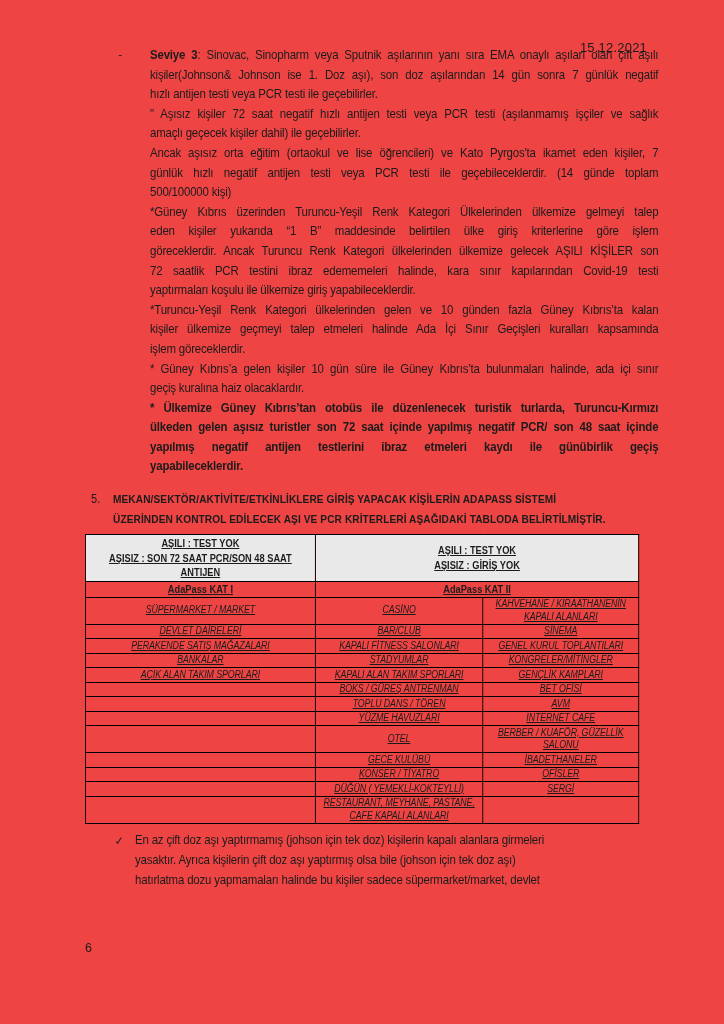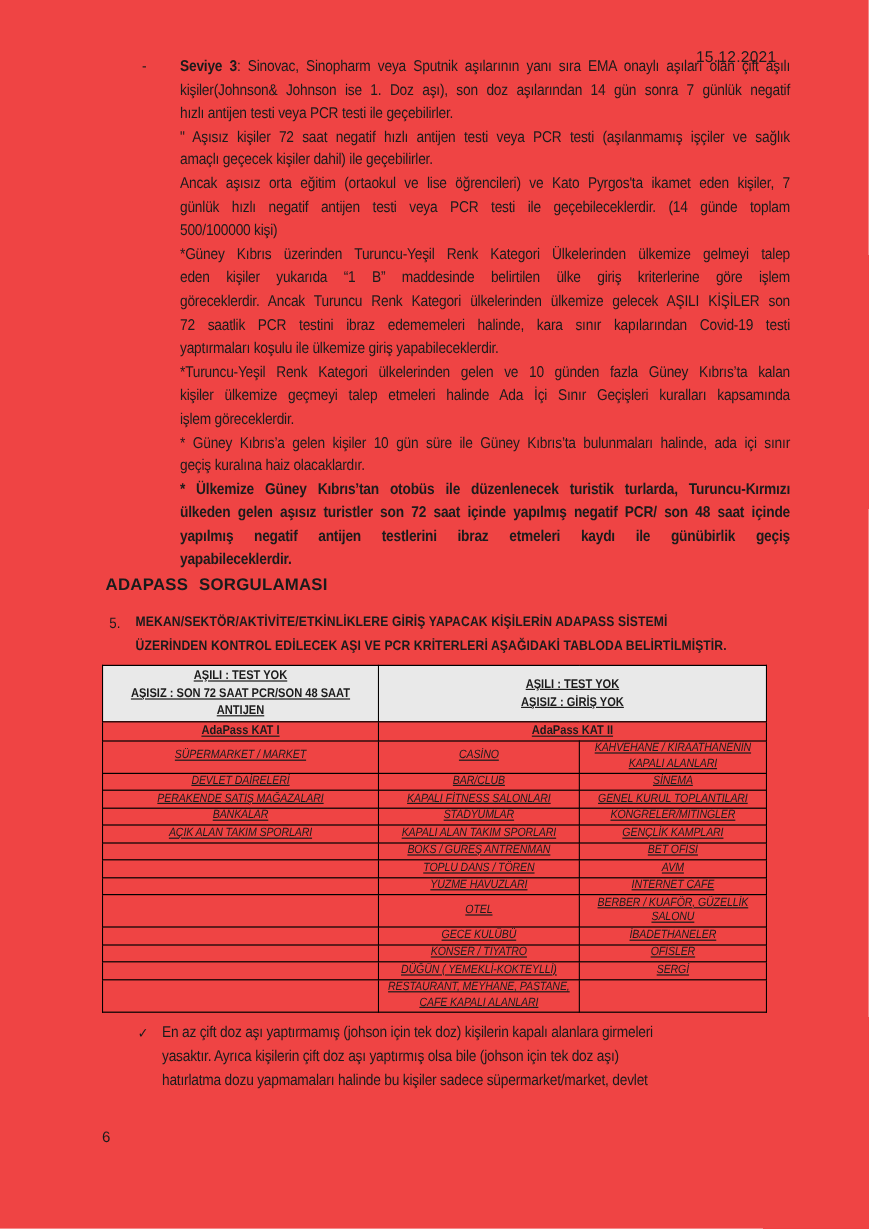--- a/index.html
+++ b/index.html
@@ -66,21 +66,20 @@
       <div class="sv-line last">işlem göreceklerdir.</div>
       <div class="sv-line">* Güney Kıbrıs’a gelen kişiler 10 gün süre ile Güney Kıbrıs’ta bulunmaları halinde, ada içi sınır</div>
       <div class="sv-line last">geçiş kuralına haiz olacaklardır.</div>
       <div class="sv-line b">* Ülkemize Güney Kıbrıs’tan otobüs ile düzenlenecek turistik turlarda, Turuncu-Kırmızı</div>
       <div class="sv-line b">ülkeden gelen aşısız turistler son 72 saat içinde yapılmış negatif PCR/ son 48 saat içinde</div>
       <div class="sv-line b">yapılmış negatif antijen testlerini ibraz etmeleri kaydı ile günübirlik geçiş</div>
       <div class="sv-line b last">yapabileceklerdir.</div>
     </div>
   </div>
 
-  <div class="adapass-h">ADAPASS SORGULAMASI</div>
 
   <div class="item5-outer">
     <div class="item5 sq">
       <span class="num">5.</span>
       <div class="i5-line">MEKAN/SEKTÖR/AKTİVİTE/ETKİNLİKLERE GİRİŞ YAPACAK KİŞİLERİN ADAPASS SİSTEMİ</div>
       <div class="i5-line">ÜZERİNDEN KONTROL EDİLECEK AŞI VE PCR KRİTERLERİ AŞAĞIDAKİ TABLODA BELİRTİLMİŞTİR.</div>
     </div>
   </div>
 
   <div class="table-outer">

